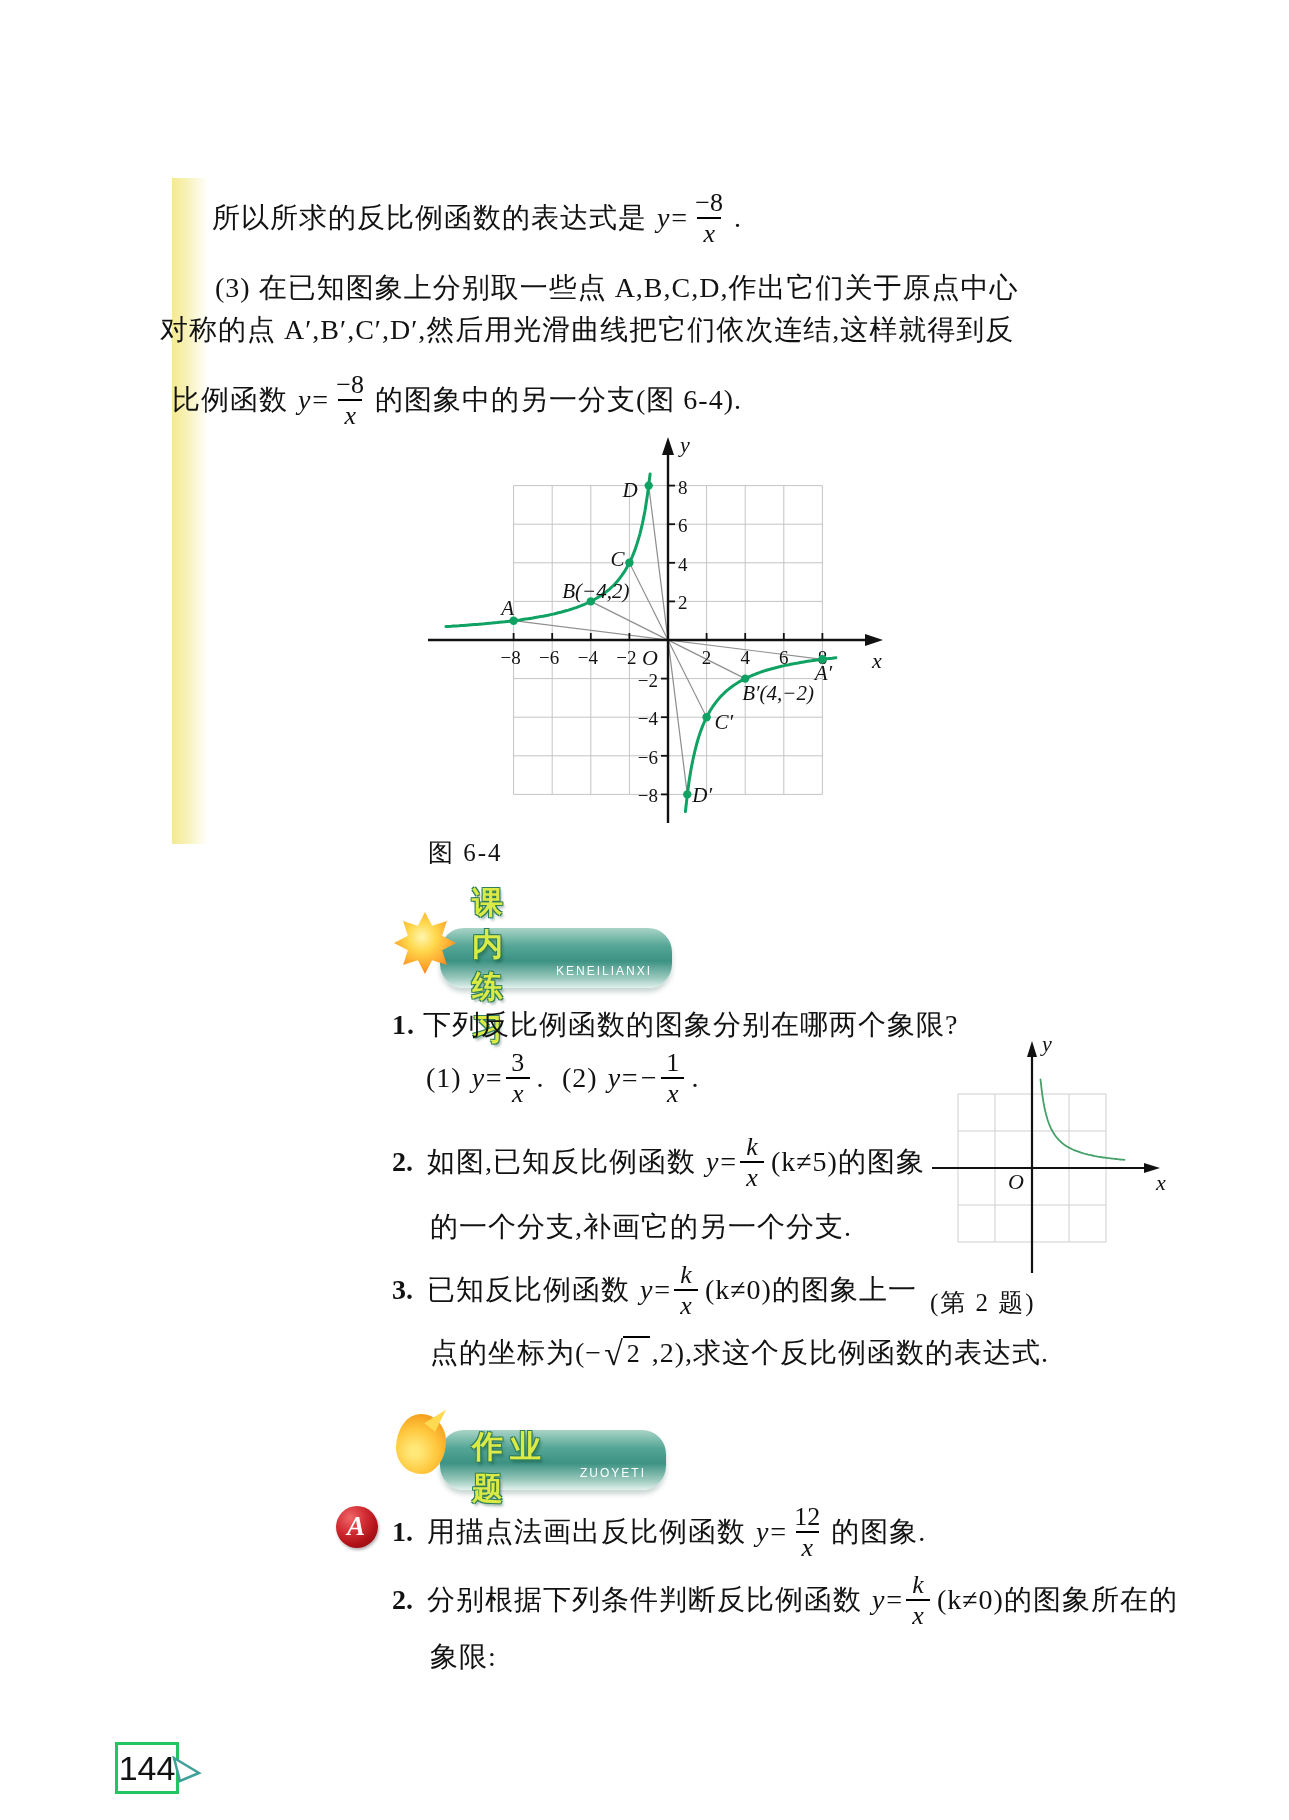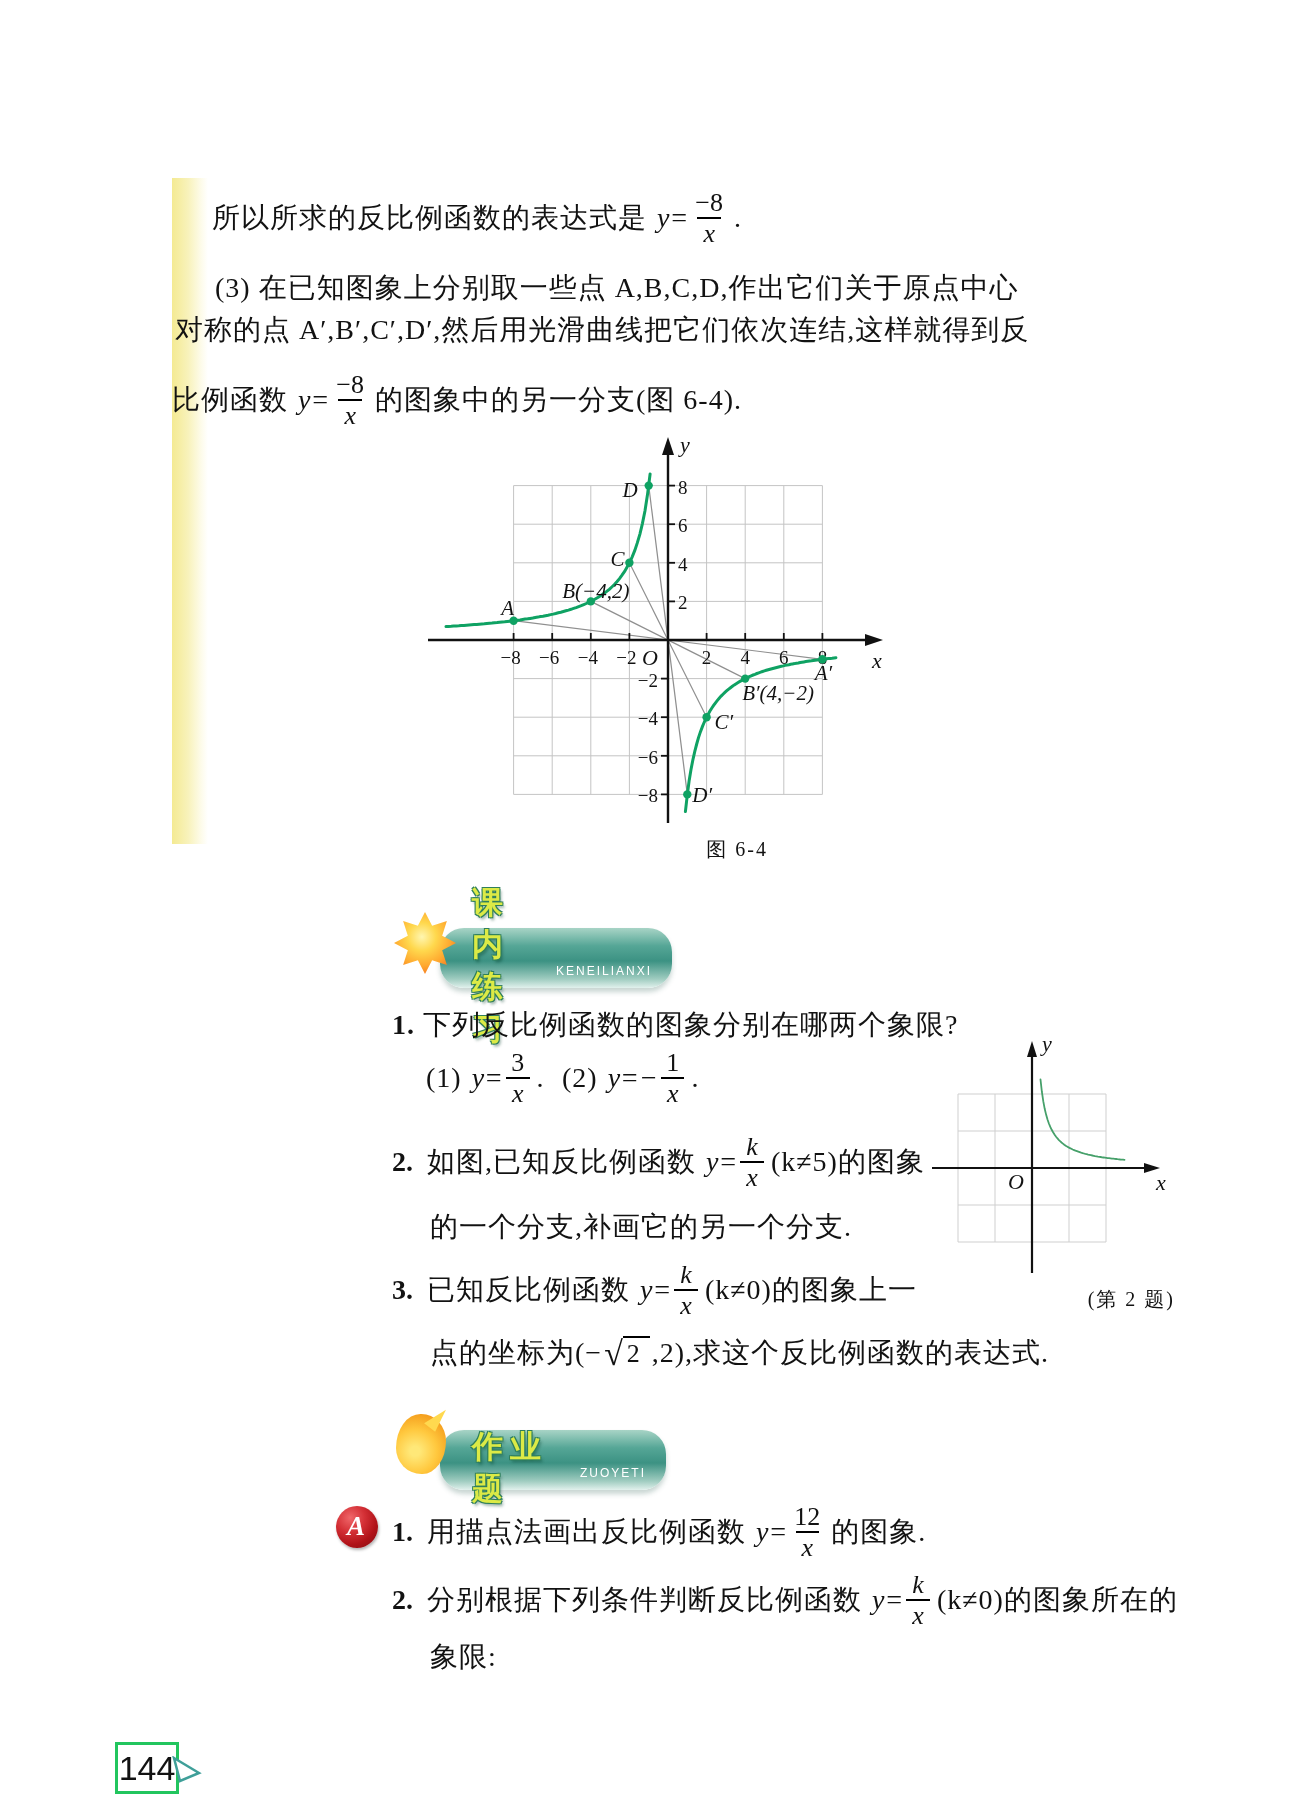--- a/index.html
+++ b/index.html
@@ -14,21 +14,21 @@
   .qno{font-weight:bold;margin-right:14px;letter-spacing:0;}
   .mi{font-style:italic;letter-spacing:0;}
   .feq{margin-left:10px;letter-spacing:0;}
   .frac{display:inline-flex;flex-direction:column;align-items:center;margin:0 7px 0 3px;
         font-size:26px;line-height:1.12;letter-spacing:0;}
   .frac .fn{padding:0 4px;}
   .frac .fd{border-top:2px solid #000;padding:0 6px;}
   .sqrt{display:inline-flex;align-items:flex-start;margin:0 2px;letter-spacing:0;}
   .sqrt .sq-r{font-size:34px;line-height:1;transform:translateY(1px);}
   .sqrt .sq-v{border-top:2px solid #000;padding:1px 10px 0 4px;font-size:26px;}
-  .fig-caption{position:absolute;font-size:20px;text-align:right;letter-spacing:2px;}
+  .fig-caption{position:absolute;font-size:25px;text-align:left;letter-spacing:2px;}
   .tick{font-size:19px;fill:#121212;font-family:"Liberation Serif",serif;}
   .alab{font-size:22px;font-style:italic;fill:#121212;font-family:"Liberation Serif",serif;}
   .plab{font-size:21px;font-style:italic;fill:#121212;font-family:"Liberation Serif",serif;}
   .hdr-pill{position:absolute;height:44px;border-radius:24px;display:flex;align-items:center;
      padding:16px 20px 0 32px;box-shadow:0 4px 5px rgba(40,90,80,.25);
      background:linear-gradient(180deg,#a8d4c6 0%,#55a696 30%,#3c9283 55%,#9fccc0 85%,#e2f1ed 100%);}
   .hdr-cn{font-size:31px;font-weight:bold;letter-spacing:7px;color:#dcea46;
      text-shadow:1px 1px 0 #2f7f5c,-1px 1px 0 #2f7f5c,1px -1px 0 #2f7f5c,-1px -1px 0 #2f7f5c,2px 3px 3px rgba(0,60,40,.4);}
   .hdr-py{font-size:12px;color:#ffffff;letter-spacing:2px;margin-left:16px;margin-top:10px;
      font-family:"Liberation Sans",sans-serif;}
@@ -65,21 +65,21 @@
     <span>所以所求的反比例函数的表达式是</span>
     <span class="feq mi">y=</span>
     <span class="frac">
       <span class="fn">−8</span>
       <span class="fd mi">x</span>
     </span>
     <span>.</span>
   </div>
 
   <div class="line" style="left:215px;top:269px;">(3) 在已知图象上分别取一些点 A,B,C,D,作出它们关于原点中心</div>
-  <div class="line" style="left:175px;top:311px;">对称的点 A′,B′,C′,D′,然后用光滑曲线把它们依次连结,这样就得到反</div>
+  <div class="line" style="left:160px;top:311px;">对称的点 A′,B′,C′,D′,然后用光滑曲线把它们依次连结,这样就得到反</div>
   <div class="flexline" style="left:172px;top:358px;">
     <span>比例函数</span>
     <span class="feq mi">y=</span>
     <span class="frac">
       <span class="fn">−8</span>
       <span class="fd mi">x</span>
     </span>
     <span>的图象中的另一分支(图 6-4).</span>
   </div>
 

